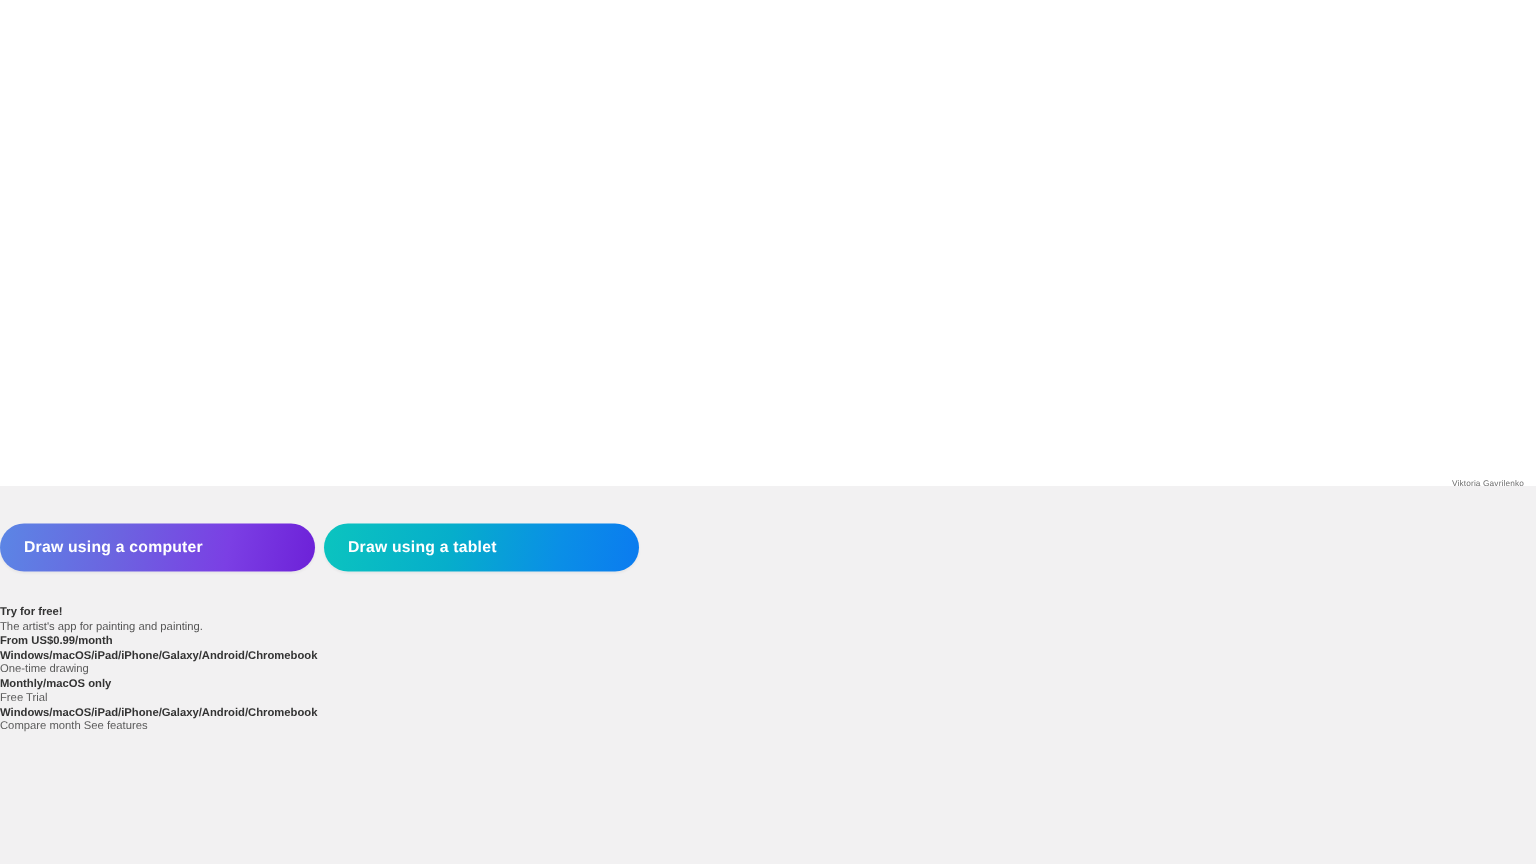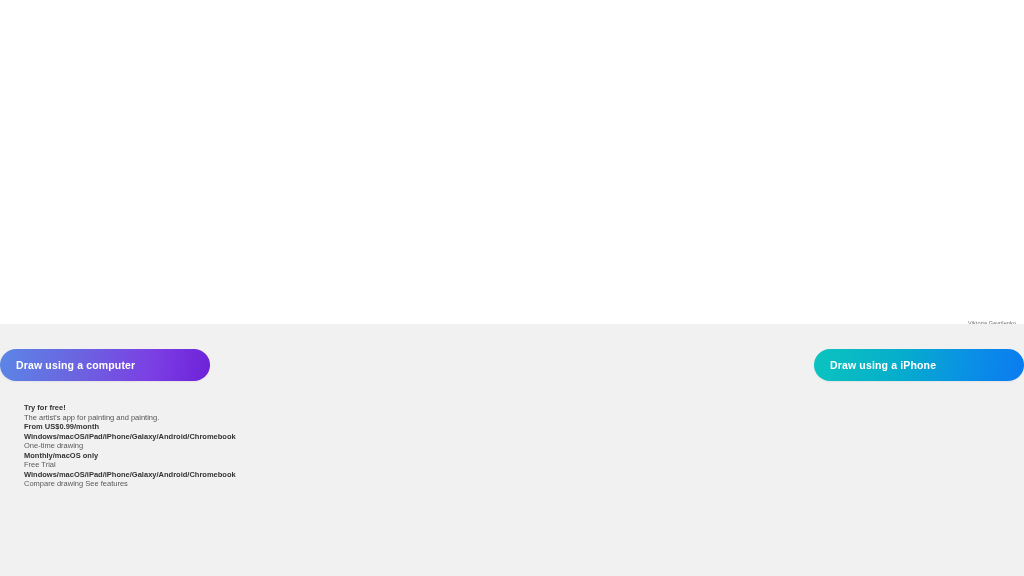--- a/index.html
+++ b/index.html
@@ -54,21 +54,21 @@
     background: #f2f1f2;
   }
 
   
   .button-row {
     position: absolute;
     left: 0;
     top: 25px;
     width: 1024px;
     display: flex;
-    justify-content: space-between;
+    justify-content: flex-start;
     align-items: center;
     gap: 6px;
   }
 
   .cta-button {
     width: 210px;
     height: 32px;
     border: none;
     border-radius: 16px;
     display: flex;
@@ -98,21 +98,20 @@
 
   
   .plans-block {
     position: absolute;
     left: 0;
     top: 79px;
     width: 420px;
     color: #4a4a4a;
     font-size: 7.5px;
     line-height: 9.5px;
-    padding-left: 24px;
   }
 
   .plans-block .line {
     display: block;
     white-space: nowrap;
     font-size: 7.5px;
     line-height: 9.5px;
     color: #5a5a5a;
   }
   .plans-block .line.strong {
@@ -135,30 +134,30 @@
     <div class="credit-line">Viktoria Gavrilenko</div>
   </div>
 
   <div class="panel">
 
     <div class="button-row">
       <button class="cta-button computer">
         <span>Draw using a computer</span>
       </button>
       <button class="cta-button tablet">
-        <span>Draw using a iPhone</span>
+        <span>Draw using a tablet</span>
       </button>
     </div>
 
     <div class="plans-block">
       <span class="line strong">Try for free!</span>
       <span class="line lede">The artist's app for painting and painting.</span>
       <span class="line strong">From US$0.99/month</span>
       <span class="line strong">Windows/macOS/iPad/iPhone/Galaxy/Android/Chromebook</span>
       <span class="line">One-time drawing</span>
       <span class="line strong">Monthly/macOS only</span>
       <span class="line">Free Trial</span>
       <span class="line strong">Windows/macOS/iPad/iPhone/Galaxy/Android/Chromebook</span>
-      <span class="line links">Compare drawing See features</span>
+      <span class="line links">Compare month See features</span>
     </div>
 
   </div>
 </div>
 
 </body></html>

